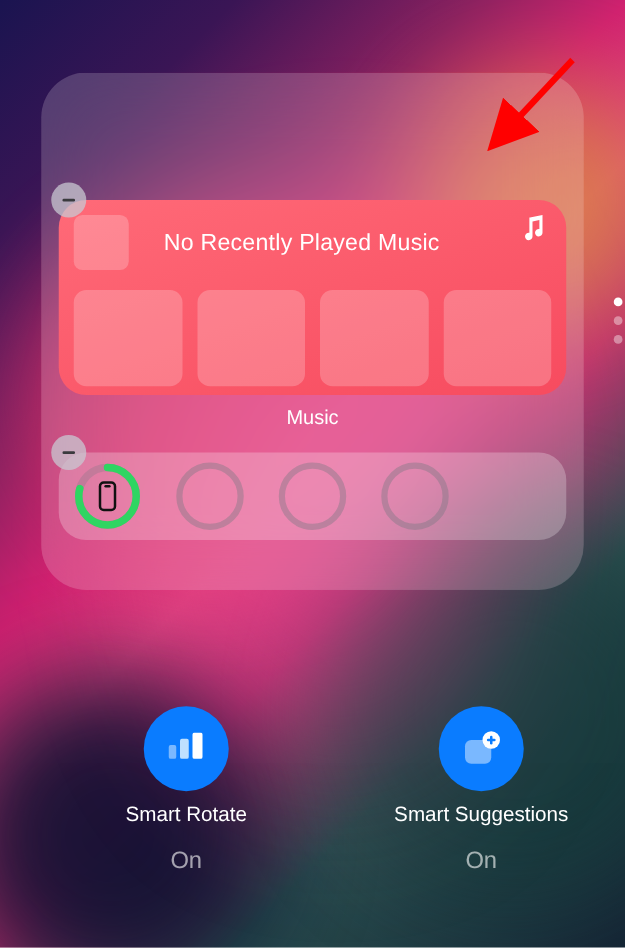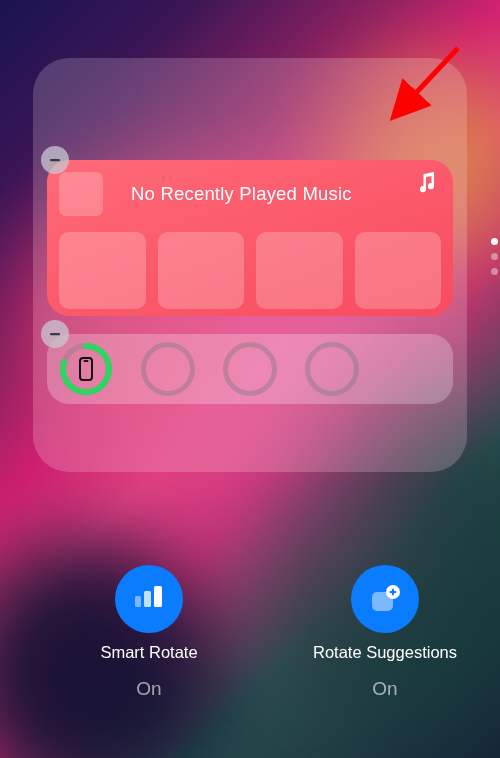--- a/index.html
+++ b/index.html
@@ -214,20 +214,21 @@
             <path d="M7 2 L17 0 V14 A3 3 0 1 1 14.5 11.2 V4 L9 5.1 V17 A3 3 0 1 1 6.5 14.2 V2 Z"></path>
           </svg>
       </div>
       <div class="music-row">
         <div class="album-tile"></div>
         <div class="album-tile"></div>
         <div class="album-tile"></div>
         <div class="album-tile"></div>
       </div>
     </div>
+    <div class="widget-label">Music</div>
   </div>
 
   <div class="widget-wrap second">
     <div class="remove-btn">
       <svg viewBox="0 0 14 14">
           <rect x="2" y="6" width="10" height="2.2" rx="1" fill="#3a3a3e"></rect>
         </svg>
     </div>
     <div class="battery-widget">
       <div class="battery-ring">
@@ -266,16 +267,16 @@
 
   <div class="option-item">
     <div class="option-circle">
       <svg width="34" height="30" viewBox="0 0 34 30">
         <rect x="4" y="8" width="21" height="19" rx="5" fill="#7ab8ff"></rect>
         <circle cx="25" cy="8" r="7" fill="#ffffff"></circle>
         <rect x="24" y="4.5" width="2" height="7" rx="1" fill="#0a7cff"></rect>
         <rect x="21.5" y="7" width="7" height="2" rx="1" fill="#0a7cff"></rect>
       </svg>
     </div>
-    <div class="option-label">Rotate Suggestions</div>
+    <div class="option-label">Smart Suggestions</div>
     <div class="option-status">On</div>
   </div>
 </div>
 
 </body></html>

